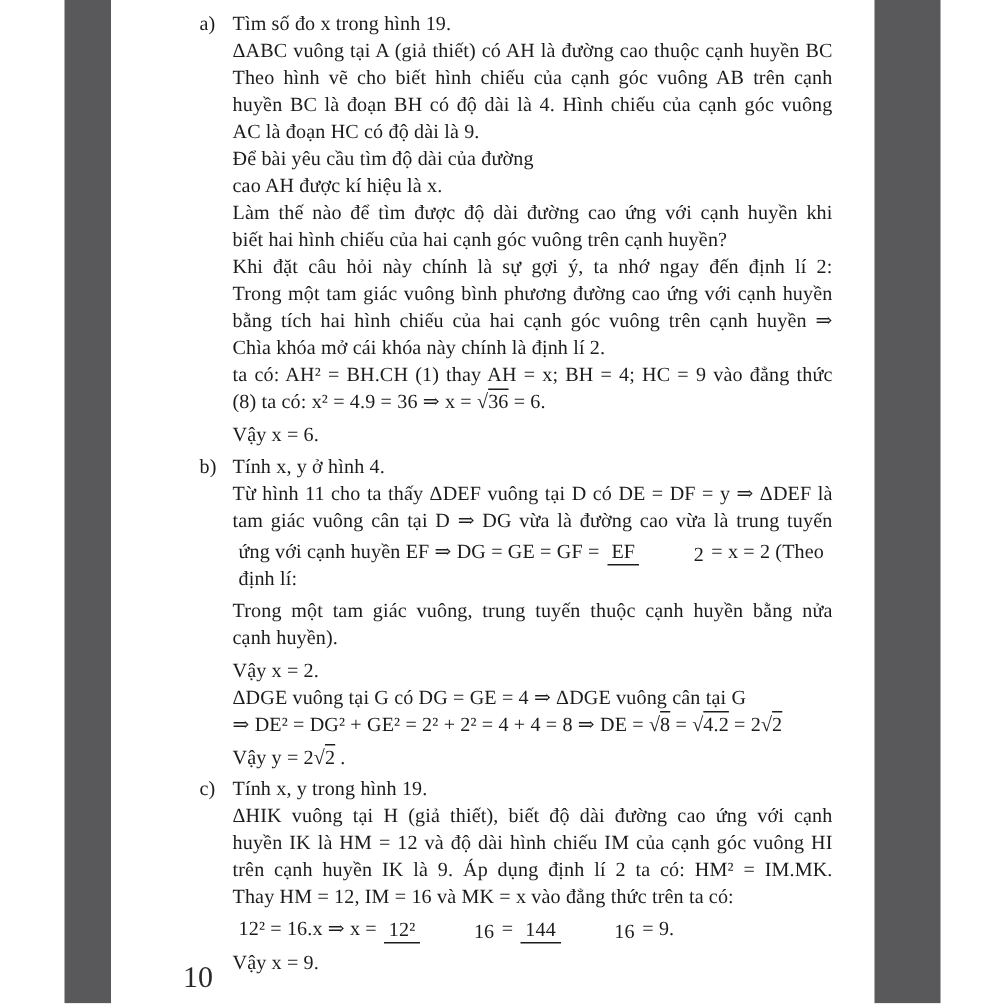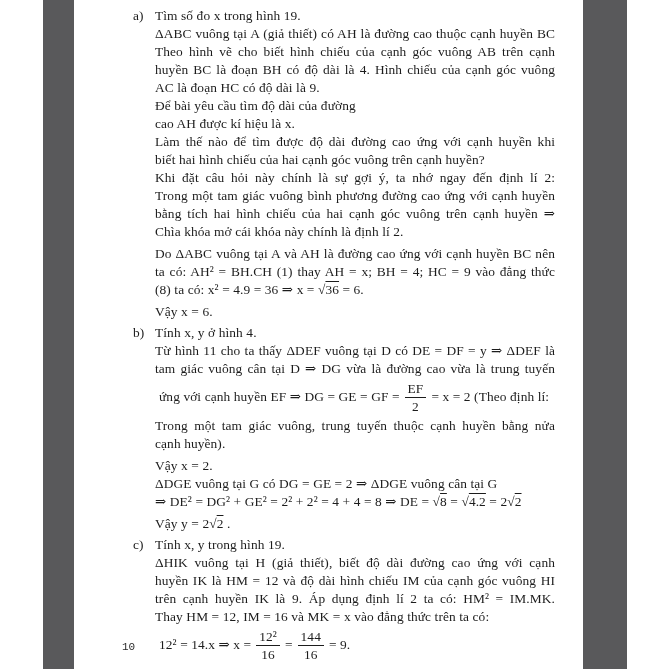--- a/index.html
+++ b/index.html
@@ -19,33 +19,33 @@
   .trow{display:flex;}
   .marker{flex:0 0 22px;}
   .stitle{flex:1;}
   .sbody{margin-left:22px;}
   .line{min-height:18px;}
   .line.j{text-align:justify;text-align-last:justify;}
   .line.mt{margin-top:4px;}
   .line.fl{margin:3px 4px;}
   
   .frac{
-    display:inline-flex;flex-direction:column;align-items:center;
-    vertical-align:middle;margin:0 5px;line-height:15px;text-align:center;
+    display:inline-flex;flex-direction:row;align-items:center;
+    vertical-align:middle;margin:0 5px;line-height:15px;text-align:center;gap:36px;
   }
   .frac .num{border-bottom:1.3px solid #1c1c1c;padding:0 3px 1px;}
   .frac .den{padding-top:1px;}
   
   .sqrt{white-space:nowrap;}
   .sqrt::before{content:"\221A";}
   .sqrt .rad{text-decoration:overline;}
   .footer{
     position:absolute;left:122px;top:641px;
-    font-family:Liberation Mono, monospace;
-    font-size:11px;color:#2a2a2a;
+    font-family:Liberation Serif, serif;
+    font-size:20px;color:#2a2a2a;
   }
 </style>
 </head>
 <body>
 
 <div class="canvas">
   <div class="band left"></div>
   <div class="band right"></div>
 
   <div class="content">
@@ -61,21 +61,20 @@
         <div class="line j">huyền BC là đoạn BH có độ dài là 4. Hình chiếu của cạnh góc vuông</div>
         <div class="line">AC là đoạn HC có độ dài là 9.</div>
         <div class="line">Để bài yêu cầu tìm độ dài của đường</div>
         <div class="line">cao AH được kí hiệu là x.</div>
         <div class="line j">Làm thế nào để tìm được độ dài đường cao ứng với cạnh huyền khi</div>
         <div class="line">biết hai hình chiếu của hai cạnh góc vuông trên cạnh huyền?</div>
         <div class="line j">Khi đặt câu hỏi này chính là sự gợi ý, ta nhớ ngay đến định lí 2:</div>
         <div class="line j">Trong một tam giác vuông bình phương đường cao ứng với cạnh huyền</div>
         <div class="line j">bằng tích hai hình chiếu của hai cạnh góc vuông trên cạnh huyền ⇒</div>
         <div class="line">Chìa khóa mở cái khóa này chính là định lí 2.</div>
-        <div class="line j mt">Do ΔABC vuông tại A và AH là đường cao ứng với cạnh huyền BC nên</div>
         <div class="line j">ta có: AH² = BH.CH (1) thay AH = x; BH = 4; HC = 9 vào đẳng thức</div>
         <div class="line"><span>(8) ta có: x² = 4.9 = 36 ⇒ x = </span><span class="sqrt"><span class="rad">36</span></span><span> = 6.</span></div>
         <div class="line mt">Vậy x = 6.</div>
       </div>
     </section>
 
     <section>
       <div class="trow">
         <span class="marker">b)</span>
         <span class="stitle">Tính x, y ở hình 4.</span>
@@ -83,37 +82,37 @@
       <div class="sbody">
         <div class="line j">Từ hình 11 cho ta thấy ΔDEF vuông tại D có DE = DF = y ⇒ ΔDEF là</div>
         <div class="line j">tam giác vuông cân tại D ⇒ DG vừa là đường cao vừa là trung tuyến</div>
         <div class="line fl"><span>ứng với cạnh huyền EF ⇒ DG = GE = GF =</span><span class="frac">
               <span class="num">EF</span>
               <span class="den">2</span>
             </span><span>= x = 2 (Theo định lí:</span></div>
         <div class="line j">Trong một tam giác vuông, trung tuyến thuộc cạnh huyền bằng nửa</div>
         <div class="line">cạnh huyền).</div>
         <div class="line mt">Vậy x = 2.</div>
-        <div class="line">ΔDGE vuông tại G có DG =  GE = 2 ⇒ ΔDGE vuông cân tại G</div>
+        <div class="line">ΔDGE vuông tại G có DG =  GE = 4 ⇒ ΔDGE vuông cân tại G</div>
         <div class="line"><span>⇒ DE² = DG² + GE² = 2² + 2² = 4 + 4 = 8 ⇒ DE = </span><span class="sqrt"><span class="rad">8</span></span><span> = </span><span class="sqrt"><span class="rad">4.2</span></span><span> = 2</span><span class="sqrt"><span class="rad">2</span></span></div>
         <div class="line mt"><span>Vậy y = 2</span><span class="sqrt"><span class="rad">2</span></span><span> .</span></div>
       </div>
     </section>
 
     <section>
       <div class="trow">
         <span class="marker">c)</span>
         <span class="stitle">Tính x, y trong hình 19.</span>
       </div>
       <div class="sbody">
         <div class="line j">ΔHIK vuông tại H (giả thiết), biết độ dài đường cao ứng với cạnh</div>
         <div class="line j">huyền IK là HM = 12 và độ dài hình chiếu IM của cạnh góc vuông HI</div>
         <div class="line j">trên cạnh huyền IK là 9. Áp dụng định lí 2 ta có: HM² = IM.MK.</div>
         <div class="line">Thay HM = 12, IM = 16 và MK = x vào đẳng thức trên ta có:</div>
-        <div class="line fl"><span>12² = 14.x ⇒ x =</span><span class="frac">
+        <div class="line fl"><span>12² = 16.x ⇒ x =</span><span class="frac">
               <span class="num">12²</span>
               <span class="den">16</span>
             </span><span>=</span><span class="frac">
               <span class="num">144</span>
               <span class="den">16</span>
             </span><span>= 9.</span></div>
         <div class="line mt">Vậy x = 9.</div>
       </div>
     </section>
 

